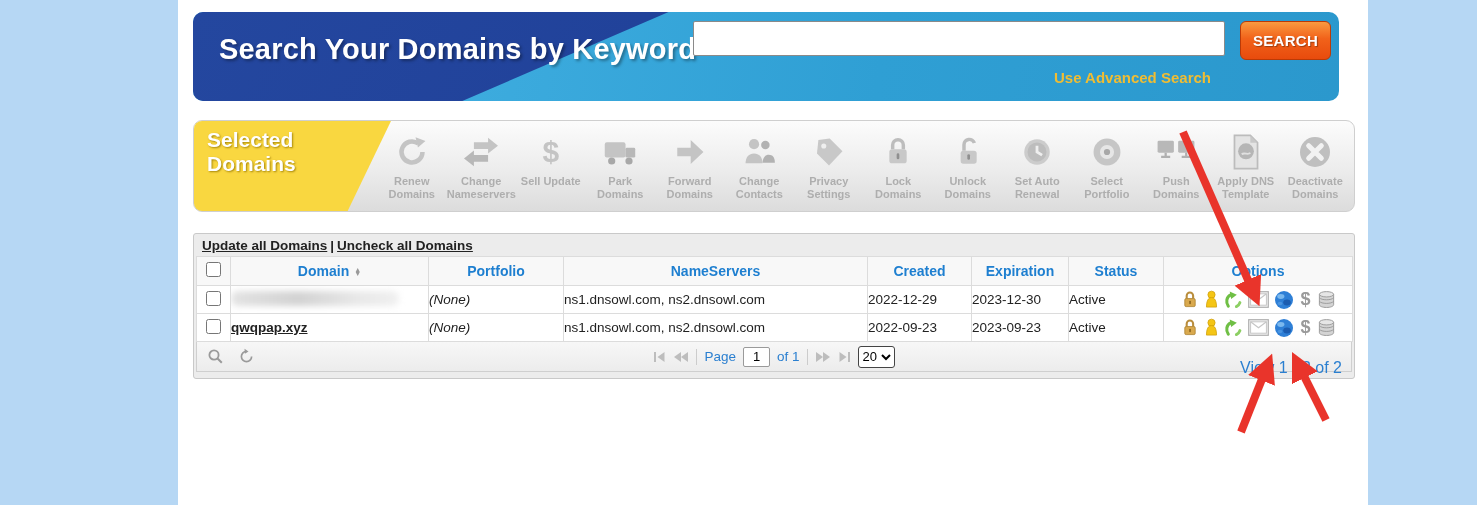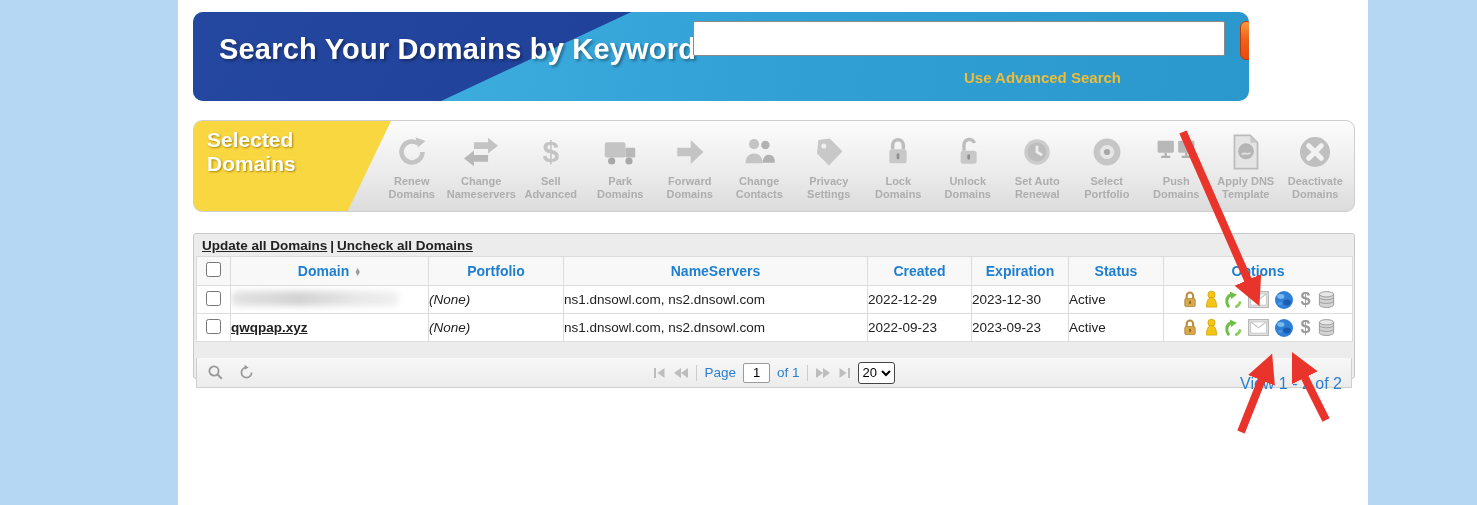--- a/index.html
+++ b/index.html
@@ -1,21 +1,21 @@
 <!DOCTYPE html>
 <html><head>
 <meta charset="utf-8">
 <style>
   * { box-sizing: border-box; margin: 0; padding: 0; }
   body { font-family: "Liberation Sans", sans-serif; }
   .canvas { position: relative; width: 1477px; height: 505px; background: #b6d7f4; overflow: hidden; }
   .content-panel { position: absolute; left: 178px; top: 0; width: 1190px; height: 505px; background: #ffffff; }
 
   
-  .search-banner { position: absolute; left: 193px; top: 12px; width: 1056px; height: 89px;
+  .search-banner { position: absolute; left: 193px; top: 12px; width: 1146px; height: 89px;
     border-radius: 10px; overflow: hidden;
     background: linear-gradient(100deg, #46b4e5 0%, #2f9fd4 60%, #2b98cd 100%); }
   .banner-diagonal { position: absolute; inset: 0; background: linear-gradient(120deg, #24479f, #1c3a92);
     clip-path: polygon(0 0, 41.5% 0, 23.5% 100%, 0 100%); }
   .banner-title { position: absolute; left: 26px; top: 21px; color: #fff; font-size: 29px; font-weight: bold;
     text-shadow: 2px 2px 3px rgba(0,0,0,0.35); letter-spacing: 0.2px; white-space: nowrap; }
   .banner-search-input { position: absolute; left: 500px; top: 9px; width: 532px; height: 35px;
     border: 1px solid #8a8a8a; background: #fff; font-size: 16px; padding: 0 8px; border-radius: 2px; }
   .banner-search-btn { position: absolute; left: 1047px; top: 9px; width: 91px; height: 39px;
     background: linear-gradient(180deg, #fa9a40 0%, #f1621a 45%, #e84b0d 100%);
@@ -64,21 +64,21 @@
     background: linear-gradient(90deg, #e3e3e3, #d2d2d2 40%, #e8e8e8 75%, #f0f0f0); filter: blur(3px); }
   .sort-glyphs { display: inline-flex; flex-direction: column; vertical-align: middle; margin-left: 5px;
     color: #9a9a9a; font-size: 7px; line-height: 0.62; }
   .options-cell { text-align: center; }
   .opt-icons { display: inline-flex; align-items: center; gap: 5px; vertical-align: middle; }
   .opt-icons svg { display: block; cursor: pointer; }
   input[type="checkbox"] { width: 15px; height: 15px; }
   .cb-cell { text-align: center; }
 
   
-  .pagination-bar { position: relative; margin: 16px 2px; width: 1156px; height: 30px;
+  .pagination-bar { position: relative; margin: 0 2px; width: 1156px; height: 30px;
     background: linear-gradient(180deg, #f7f7f7, #ececec); border: 1px solid #cfcfcf; border-top: none; }
   .pg-left-tools { position: absolute; left: 10px; top: 6px; display: flex; gap: 14px; align-items: center; }
   .pg-center { position: absolute; left: 0; right: 0; top: 0; height: 100%; display: flex;
     align-items: center; justify-content: center; gap: 7px; }
   .pg-blue { color: #2a7fd0; font-size: 13.5px; }
   .pg-input { width: 27px; height: 20px; text-align: center; border: 1px solid #9a9a9a; border-radius: 2px;
     font-size: 13px; }
   .pg-div { width: 1px; height: 16px; background: #ccc; }
   .pg-nav { display: flex; align-items: center; gap: 6px; cursor: pointer; }
   .pg-select { height: 22px; font-size: 13px; border: 1px solid #444; border-radius: 3px; background: #fff; }
@@ -125,21 +125,21 @@
               <path d="M1 16.5l7-5.5v3.2h10v4.6H8v3.2z" fill="#b8b8b8"></path>
             </svg>
         </span>
         <span class="tlabel">Change Nameservers</span>
       </div>
 
       <div class="toolbar-action">
         <span class="ticon">
             <span class="dollar-glyph">$</span>
           </span>
-        <span class="tlabel">Sell Advanced</span>
+        <span class="tlabel">Sell Update</span>
       </div>
 
       <div class="toolbar-action">
         <span class="ticon">
           <svg width="36" height="34" viewBox="0 0 26 24">
               <rect x="2" y="5" width="15" height="11" rx="1.5" fill="#c4c4c4"></rect>
               <rect x="17" y="9" width="7" height="7" rx="1" fill="#b8b8b8"></rect>
               <circle cx="7" cy="18.5" r="2.6" fill="#a8a8a8"></circle>
               <circle cx="19.5" cy="18.5" r="2.6" fill="#a8a8a8"></circle>
             </svg>

